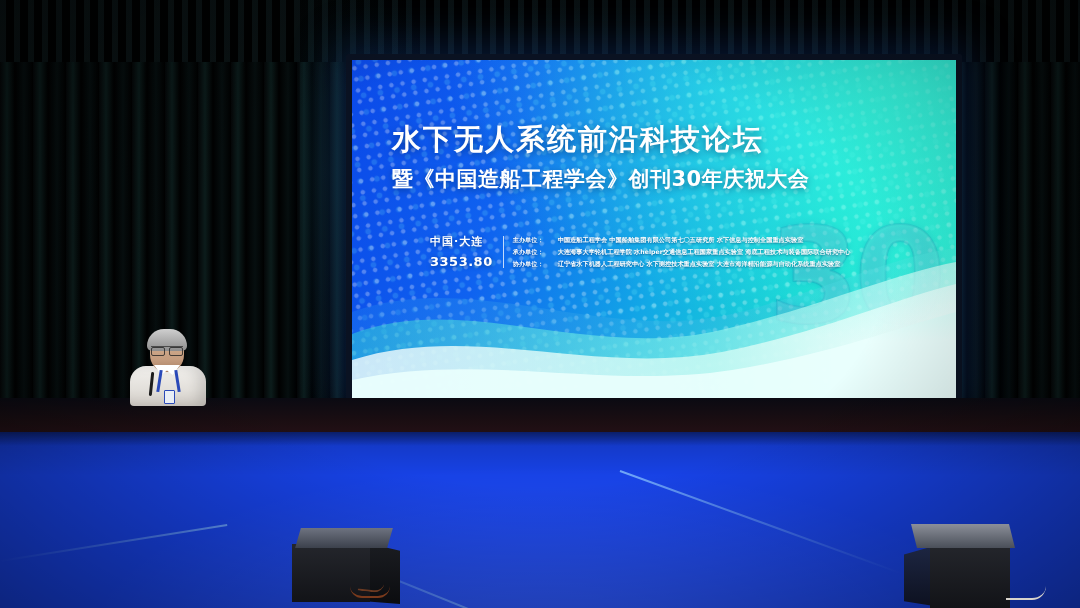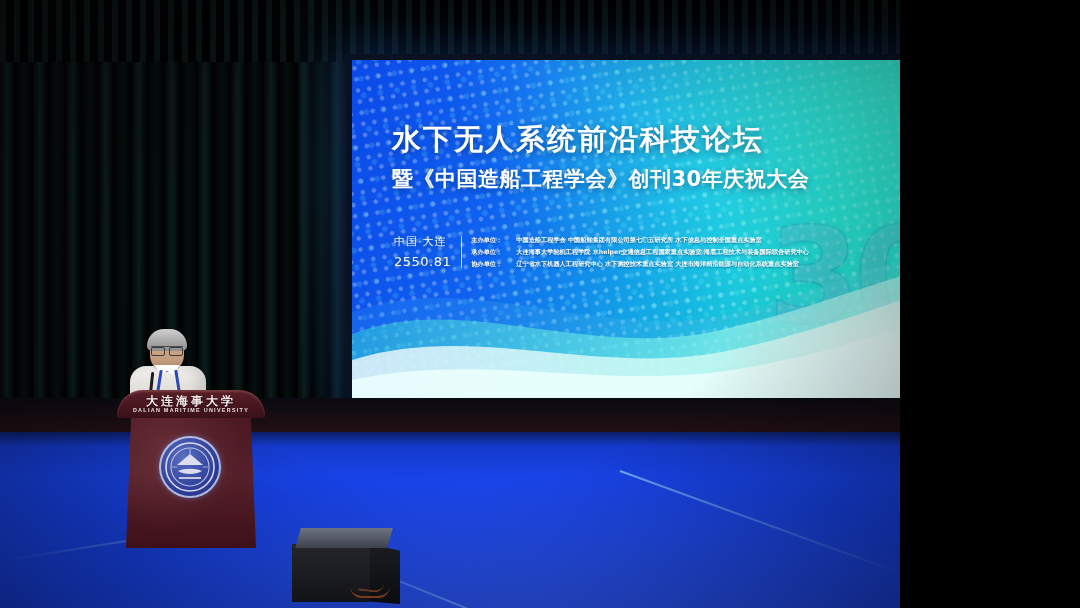--- a/index.html
+++ b/index.html
@@ -1,17 +1,17 @@
 <!DOCTYPE html>
 <html><head>
 <meta charset="utf-8">
 <style>
   html,body{margin:0;padding:0;background:#000;}
   body{width:1080px;height:608px;overflow:hidden;font-family:"Liberation Sans",sans-serif;}
-  .scene{position:relative;width:900px;height:608px;overflow:hidden;background:#14532d;}
+  .scene{position:relative;width:1080px;height:608px;overflow:hidden;background:#14532d;}
 
   
   .curtain{position:absolute;top:0;height:430px;
     background:
       repeating-linear-gradient(90deg,
         rgba(255,255,255,0.00) 0px,
         rgba(18,46,44,0.55) 7px,
         rgba(0,0,0,0.9) 15px,
         rgba(10,30,30,0.35) 24px,
         rgba(0,0,0,0.95) 33px);
@@ -59,22 +59,22 @@
   .headline{position:absolute;left:40px;top:60px;width:500px;z-index:6;}
   .title-main{font-size:29px;font-weight:700;color:#ffffff;letter-spacing:2px;
     font-family:"DejaVu Sans","Liberation Sans",sans-serif;
     text-shadow:0 2px 7px rgba(0,40,90,.55);white-space:nowrap;}
   .title-sub{margin-top:5px;font-size:21px;font-weight:700;color:#ffffff;letter-spacing:.5px;
     font-family:"DejaVu Sans","Liberation Sans",sans-serif;
     text-shadow:0 2px 6px rgba(0,40,90,.5);white-space:nowrap;}
 
   
   .info{position:absolute;left:42px;top:174px;z-index:6;display:flex;align-items:flex-start;}
-  .info-left{color:#ffffff;font-weight:400;font-family:"DejaVu Sans","Liberation Sans",sans-serif;
-    text-shadow:0 1px 4px rgba(0,40,90,.6);padding-right:10px;}
+  .info-left{color:#ffffff;font-weight:700;font-family:"DejaVu Sans","Liberation Sans",sans-serif;
+    text-shadow:0 1px 4px rgba(0,40,90,.6);padding-right:10px;margin-left:36px;}
   .info-left .place{font-size:11px;letter-spacing:1px;}
   .info-left .date{font-size:13px;margin-top:5px;letter-spacing:.5px;}
   .divider{width:1px;align-self:stretch;background:rgba(255,255,255,.75);margin:2px 9px 2px 0;}
   .orgs{font-size:6.2px;line-height:1.95;color:#ffffff;font-weight:700;
     font-family:"DejaVu Sans","Liberation Sans",sans-serif;
     text-shadow:0 1px 2px rgba(0,40,90,.55);white-space:nowrap;}
   .orgs .row{display:flex;gap:9px;}
   .orgs .lbl{min-width:36px;}
   .orgs .it{}
 
@@ -220,21 +220,21 @@
     </div>
 
     <div class="headline">
       <div class="title-main">水下无人系统前沿科技论坛</div>
       <div class="title-sub">暨《中国造船工程学会》创刊30年庆祝大会</div>
     </div>
 
     <div class="info">
       <div class="info-left">
         <div class="place">中国·大连</div>
-        <div class="date">2550.81</div>
+        <div class="date">3353.80</div>
       </div>
       <div class="divider"></div>
       <div class="orgs">
         <div class="row">
           <span class="lbl">主办单位：</span>
           <span class="it">中国造船工程学会    中国船舶集团有限公司第七〇五研究所    水下信息与控制全国重点实验室</span>
         </div>
         <div class="row">
           <span class="lbl">承办单位：</span>
           <span class="it">大连海事大学轮机工程学院    水helper交通信息工程国家重点实验室    海底工程技术与装备国际联合研究中心</span>
@@ -259,36 +259,20 @@
     <div class="head"></div>
     <div class="hair"></div>
     <div class="glasses"></div>
     <div class="collar"></div>
     <div class="lanyard-l"></div>
     <div class="lanyard-r"></div>
     <div class="badge"></div>
     <div class="mic"></div>
   </div>
 
-  <div class="podium">
-    <div class="podium-body"></div>
-    <div class="podium-top"></div>
-    <div class="pod-cn">大连海事大学</div>
-    <div class="pod-en">DALIAN MARITIME UNIVERSITY</div>
-    <div class="emblem">
-      <svg viewBox="0 0 52 52">
-        <circle cx="26" cy="26" r="24" fill="none" stroke="#eef3ff" stroke-width="1.6" opacity=".9"></circle>
-        <circle cx="26" cy="26" r="19" fill="none" stroke="#eef3ff" stroke-width="1.1" opacity=".75"></circle>
-        <path d="M13 24 L26 13 L39 24 Z" fill="#eef3ff" opacity=".92"></path>
-        <path d="M14 30 C20 27 32 27 38 30 C32 34 20 34 14 30 Z" fill="#eef3ff" opacity=".92"></path>
-        <path d="M15 36 h22 v2 h-22 z" fill="#eef3ff" opacity=".8"></path>
-        <path d="M26 8 v5 M8 26 h5 M39 26 h5" stroke="#eef3ff" stroke-width="1.2" opacity=".6"></path>
-      </svg>
-    </div>
-  </div>
 
   <div class="monitor m1">
     <div class="mon-side"></div>
     <div class="mon-face"></div>
     <div class="mon-top"></div>
     <div class="cable"></div>
   </div>
   <div class="monitor m2">
     <div class="mon-side"></div>
     <div class="mon-face"></div>

